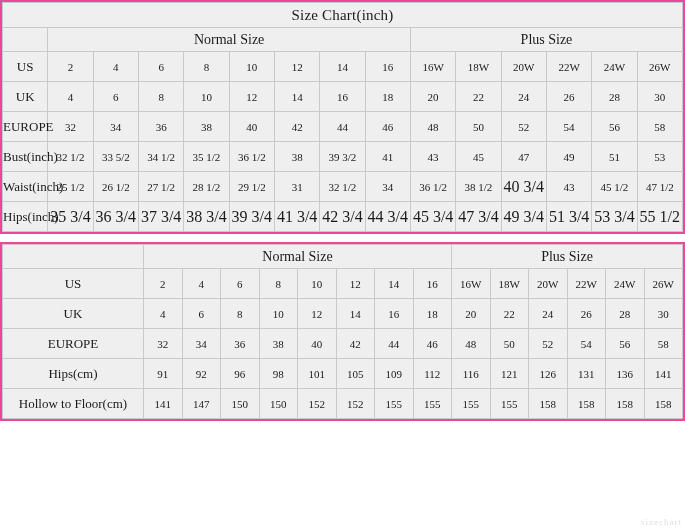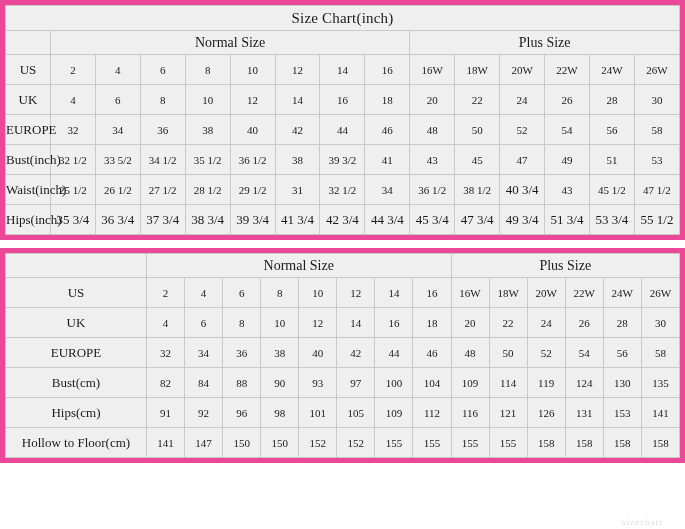--- a/index.html
+++ b/index.html
@@ -18,21 +18,21 @@
     width: 685px;
     height: 529px;
     position: relative;
     background: #ffffff;
     box-sizing: border-box;
   }
   .chart-block {
     width: 685px;
     box-sizing: border-box;
     background: #efefef;
-    border: 5px solid #ec4899;
+    border: 2px solid #ec4899;
   }
   .chart-block.second {
     margin-top: 8px;
   }
   table.size-chart {
     border-collapse: collapse;
     width: 100%;
     table-layout: fixed;
     background: #efefef;
   }
@@ -60,28 +60,28 @@
   .row-label {
     font-size: 13px;
     height: 29px;
     padding: 0 4px;
   }
   .val {
     font-size: 11px;
     height: 29px;
   }
   .val.small {
-    font-size: 13px;
+    font-size: 16px;
   }
   .first-col {
     width: 140px;
   }
   .footer-mark {
     position: absolute;
-    right: 22px;
+    right: 3px;
     bottom: 2px;
     font-size: 9px;
     color: #dedede;
     letter-spacing: 1px;
     font-family: "Liberation Serif", serif;
   }
 </style>
 </head>
 <body>
 
@@ -257,51 +257,34 @@
         <td class="val">44</td>
         <td class="val">46</td>
         <td class="val">48</td>
         <td class="val">50</td>
         <td class="val">52</td>
         <td class="val">54</td>
         <td class="val">56</td>
         <td class="val">58</td>
       </tr>
       <tr>
-        <td class="row-label first-col">Bust(cm)</td>
-        <td class="val">82</td>
-        <td class="val">84</td>
-        <td class="val">88</td>
-        <td class="val">90</td>
-        <td class="val">93</td>
-        <td class="val">97</td>
-        <td class="val">100</td>
-        <td class="val">104</td>
-        <td class="val">109</td>
-        <td class="val">114</td>
-        <td class="val">119</td>
-        <td class="val">124</td>
-        <td class="val">130</td>
-        <td class="val">135</td>
-      </tr>
-      <tr>
         <td class="row-label first-col">Hips(cm)</td>
         <td class="val">91</td>
         <td class="val">92</td>
         <td class="val">96</td>
         <td class="val">98</td>
         <td class="val">101</td>
         <td class="val">105</td>
         <td class="val">109</td>
         <td class="val">112</td>
         <td class="val">116</td>
         <td class="val">121</td>
         <td class="val">126</td>
         <td class="val">131</td>
-        <td class="val">153</td>
+        <td class="val">136</td>
         <td class="val">141</td>
       </tr>
       <tr>
         <td class="row-label first-col">Hollow to Floor(cm)</td>
         <td class="val">141</td>
         <td class="val">147</td>
         <td class="val">150</td>
         <td class="val">150</td>
         <td class="val">152</td>
         <td class="val">152</td>

